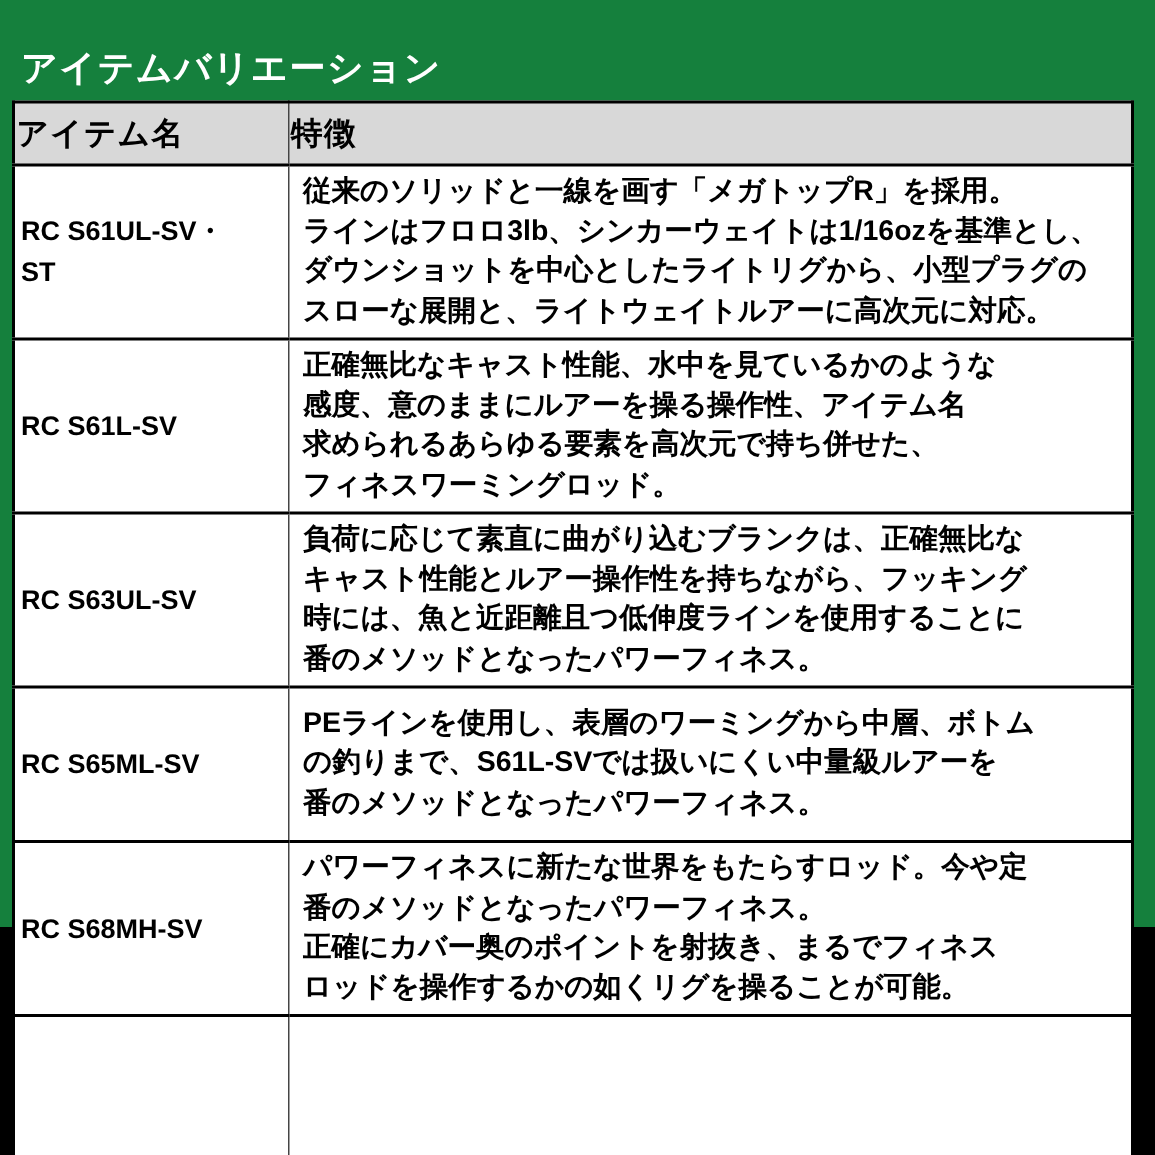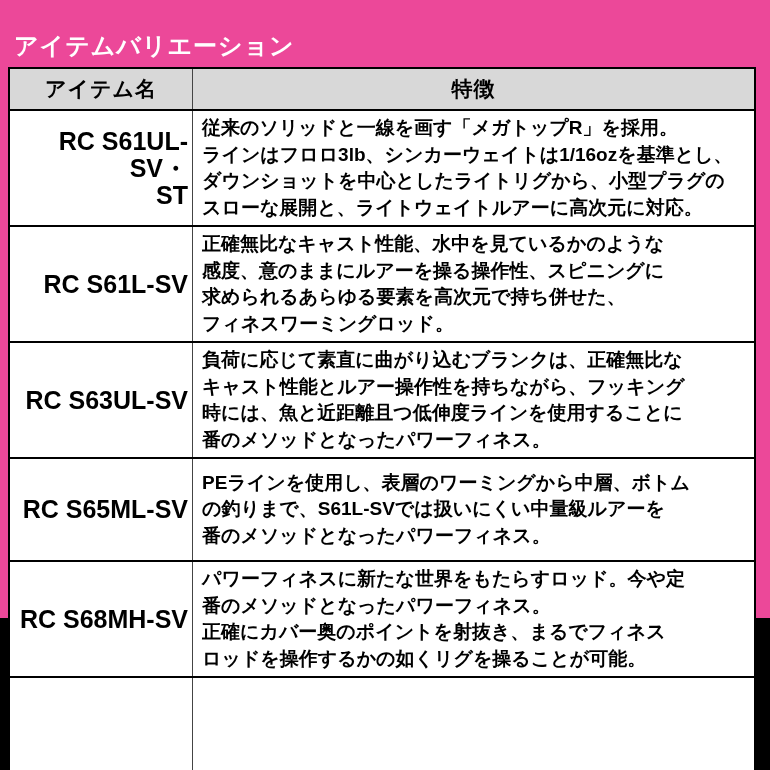--- a/index.html
+++ b/index.html
@@ -8,21 +8,21 @@
     width: 770px;
     height: 770px;
     background: #000000;
     overflow: hidden;
     font-family: "Liberation Sans", "DejaVu Sans", sans-serif;
   }
   .page {
     position: relative;
     width: 770px;
     height: 618px;
-    background: #ec4899;
+    background: #15803d;
   }
   .page-title {
     margin: 0;
     padding: 31px 0 6px 14px;
     color: #ffffff;
     font-size: 24px;
     line-height: 30px;
     font-weight: 700;
     letter-spacing: 1px;
   }
@@ -34,39 +34,39 @@
     background: #ffffff;
     border: 2px solid #000000;
   }
   .variation-table th {
     background: #d8d8d8;
     border-bottom: 2px solid #000000;
     height: 38px;
     font-size: 21px;
     font-weight: 700;
     color: #000000;
-    text-align: center;
+    text-align: left;
     vertical-align: middle;
     letter-spacing: 1px;
   }
   .variation-table th.col-name,
   .variation-table td.name-cell {
     width: 180px;
     border-right: 1px solid #444444;
   }
   .variation-table td {
     border-bottom: 2px solid #000000;
     vertical-align: middle;
     color: #000000;
     font-weight: 700;
     white-space: pre-line;
   }
   .variation-table td.name-cell {
-    text-align: right;
-    font-size: 25px;
+    text-align: left;
+    font-size: 18px;
     line-height: 27px;
     padding: 0 4px;
   }
   .variation-table td.feature-cell {
     font-size: 19px;
     line-height: 26.5px;
     padding: 4px 4px 4px 9px;
     text-align: left;
   }
   .variation-table tbody tr.r1 { height: 112px; }
@@ -96,21 +96,21 @@
         <td class="name-cell">RC S61UL-SV・
 ST</td>
         <td class="feature-cell">従来のソリッドと一線を画す「メガトップR」を採用。
 ラインはフロロ3lb、シンカーウェイトは1/16ozを基準とし、
 ダウンショットを中心としたライトリグから、小型プラグの
 スローな展開と、ライトウェイトルアーに高次元に対応。</td>
       </tr>
       <tr class="r2">
         <td class="name-cell">RC S61L-SV</td>
         <td class="feature-cell">正確無比なキャスト性能、水中を見ているかのような
-感度、意のままにルアーを操る操作性、スピニングに
+感度、意のままにルアーを操る操作性、アイテム名
 求められるあらゆる要素を高次元で持ち併せた、
 フィネスワーミングロッド。</td>
       </tr>
       <tr class="r3">
         <td class="name-cell">RC S63UL-SV</td>
         <td class="feature-cell">負荷に応じて素直に曲がり込むブランクは、正確無比な
 キャスト性能とルアー操作性を持ちながら、フッキング
 時には、魚と近距離且つ低伸度ラインを使用することに
 番のメソッドとなったパワーフィネス。</td>
       </tr>

